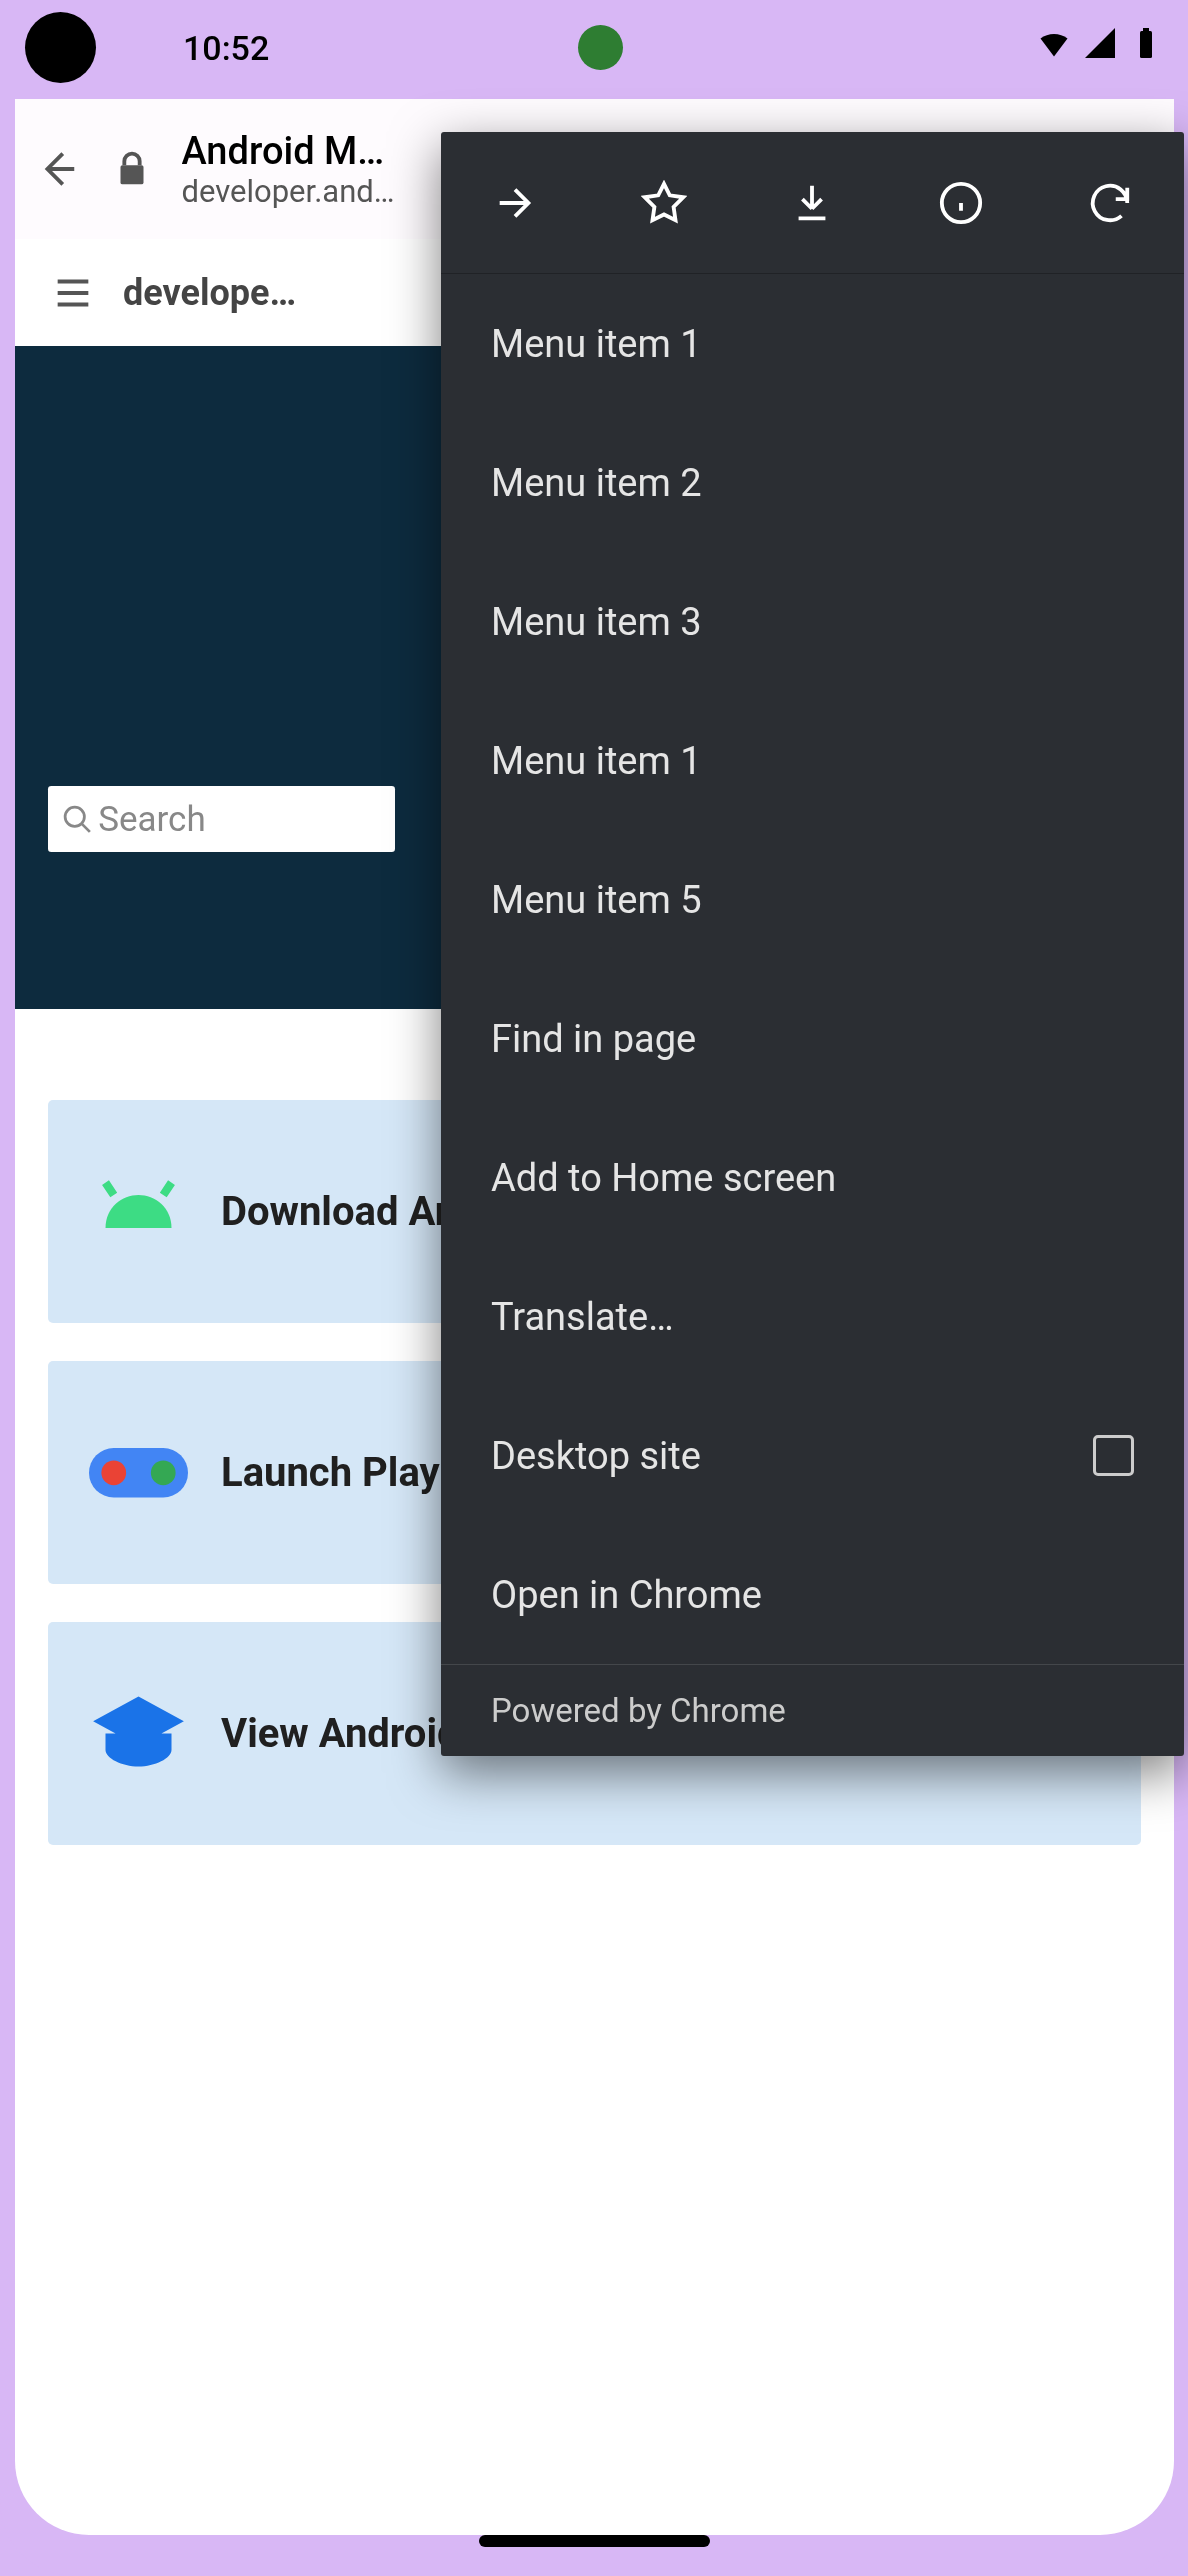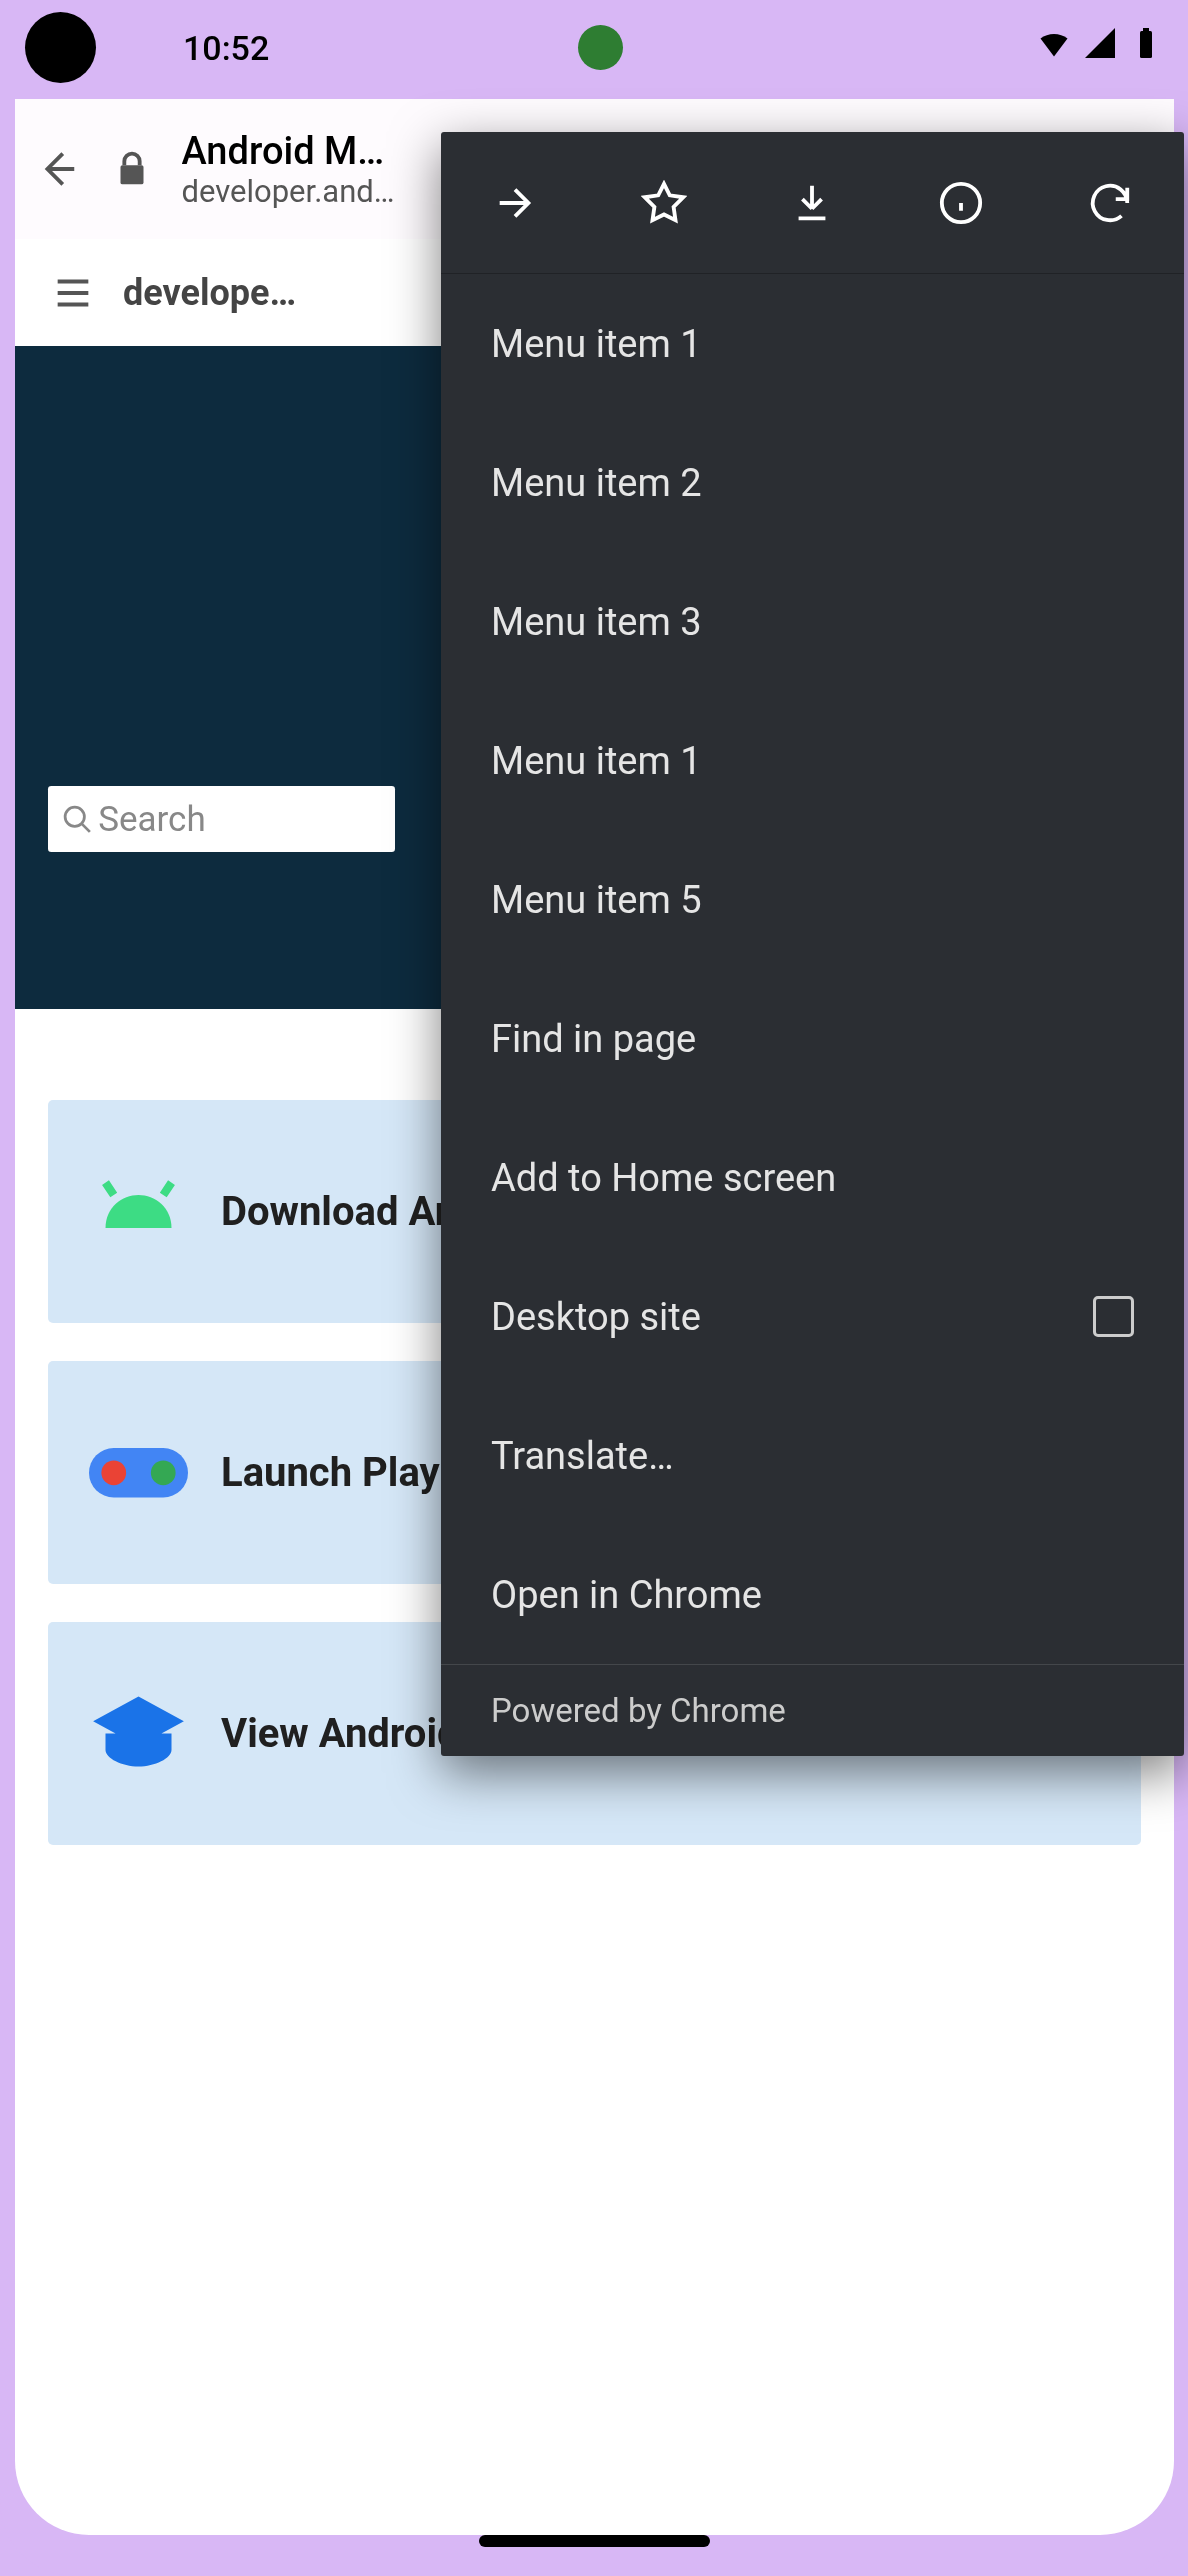--- a/index.html
+++ b/index.html
@@ -350,27 +350,27 @@
       <span>Menu item 5</span>
     </div>
   <div class="menu-item">
       <span>Find in page</span>
     </div>
   <div class="menu-item">
       <span>Add to Home screen</span>
     </div>
 
   <div class="menu-item">
+      <span>Translate…</span>
+    </div>
+
+  <div class="menu-item">
     <span>Desktop site</span>
     <div class="check"></div>
   </div>
-
-  <div class="menu-item">
-      <span>Translate…</span>
-    </div>
   <div class="menu-item">
       <span>Open in Chrome</span>
     </div>
 
   <div class="menu-footer">Powered by Chrome</div>
 </div>
 
 <div class="nav-bar">
   <div class="nav-pill"></div>
 </div>

